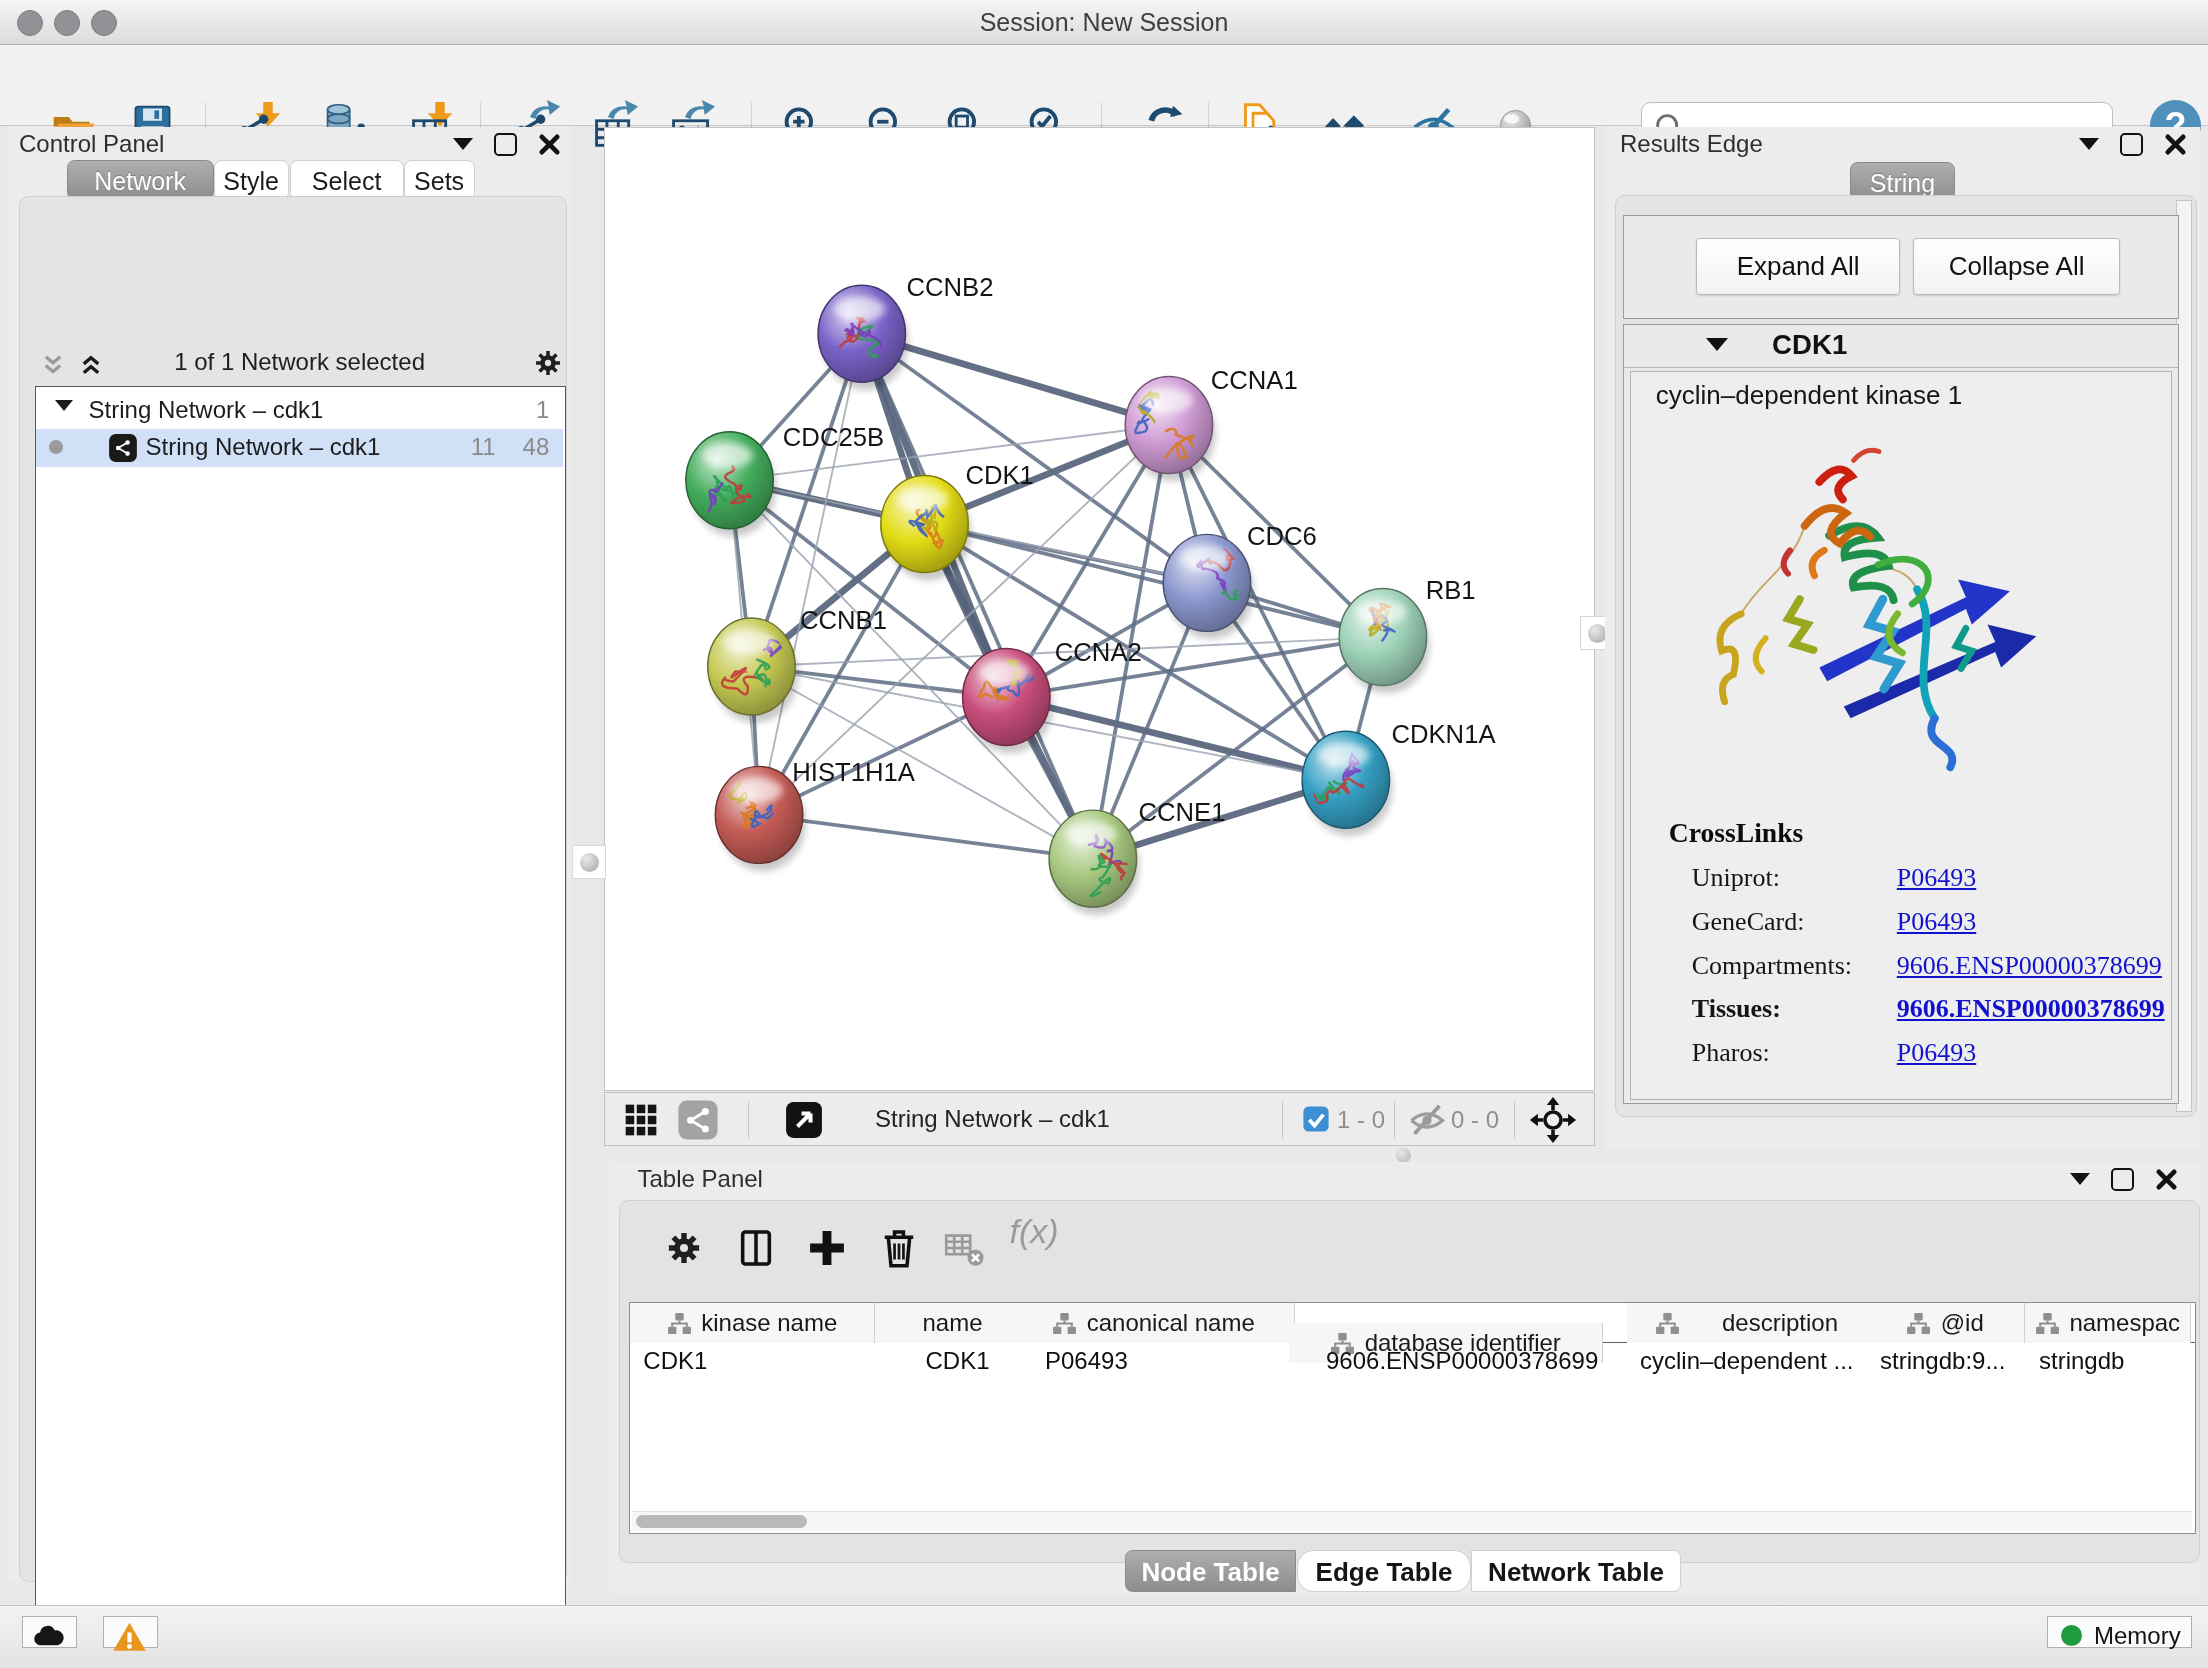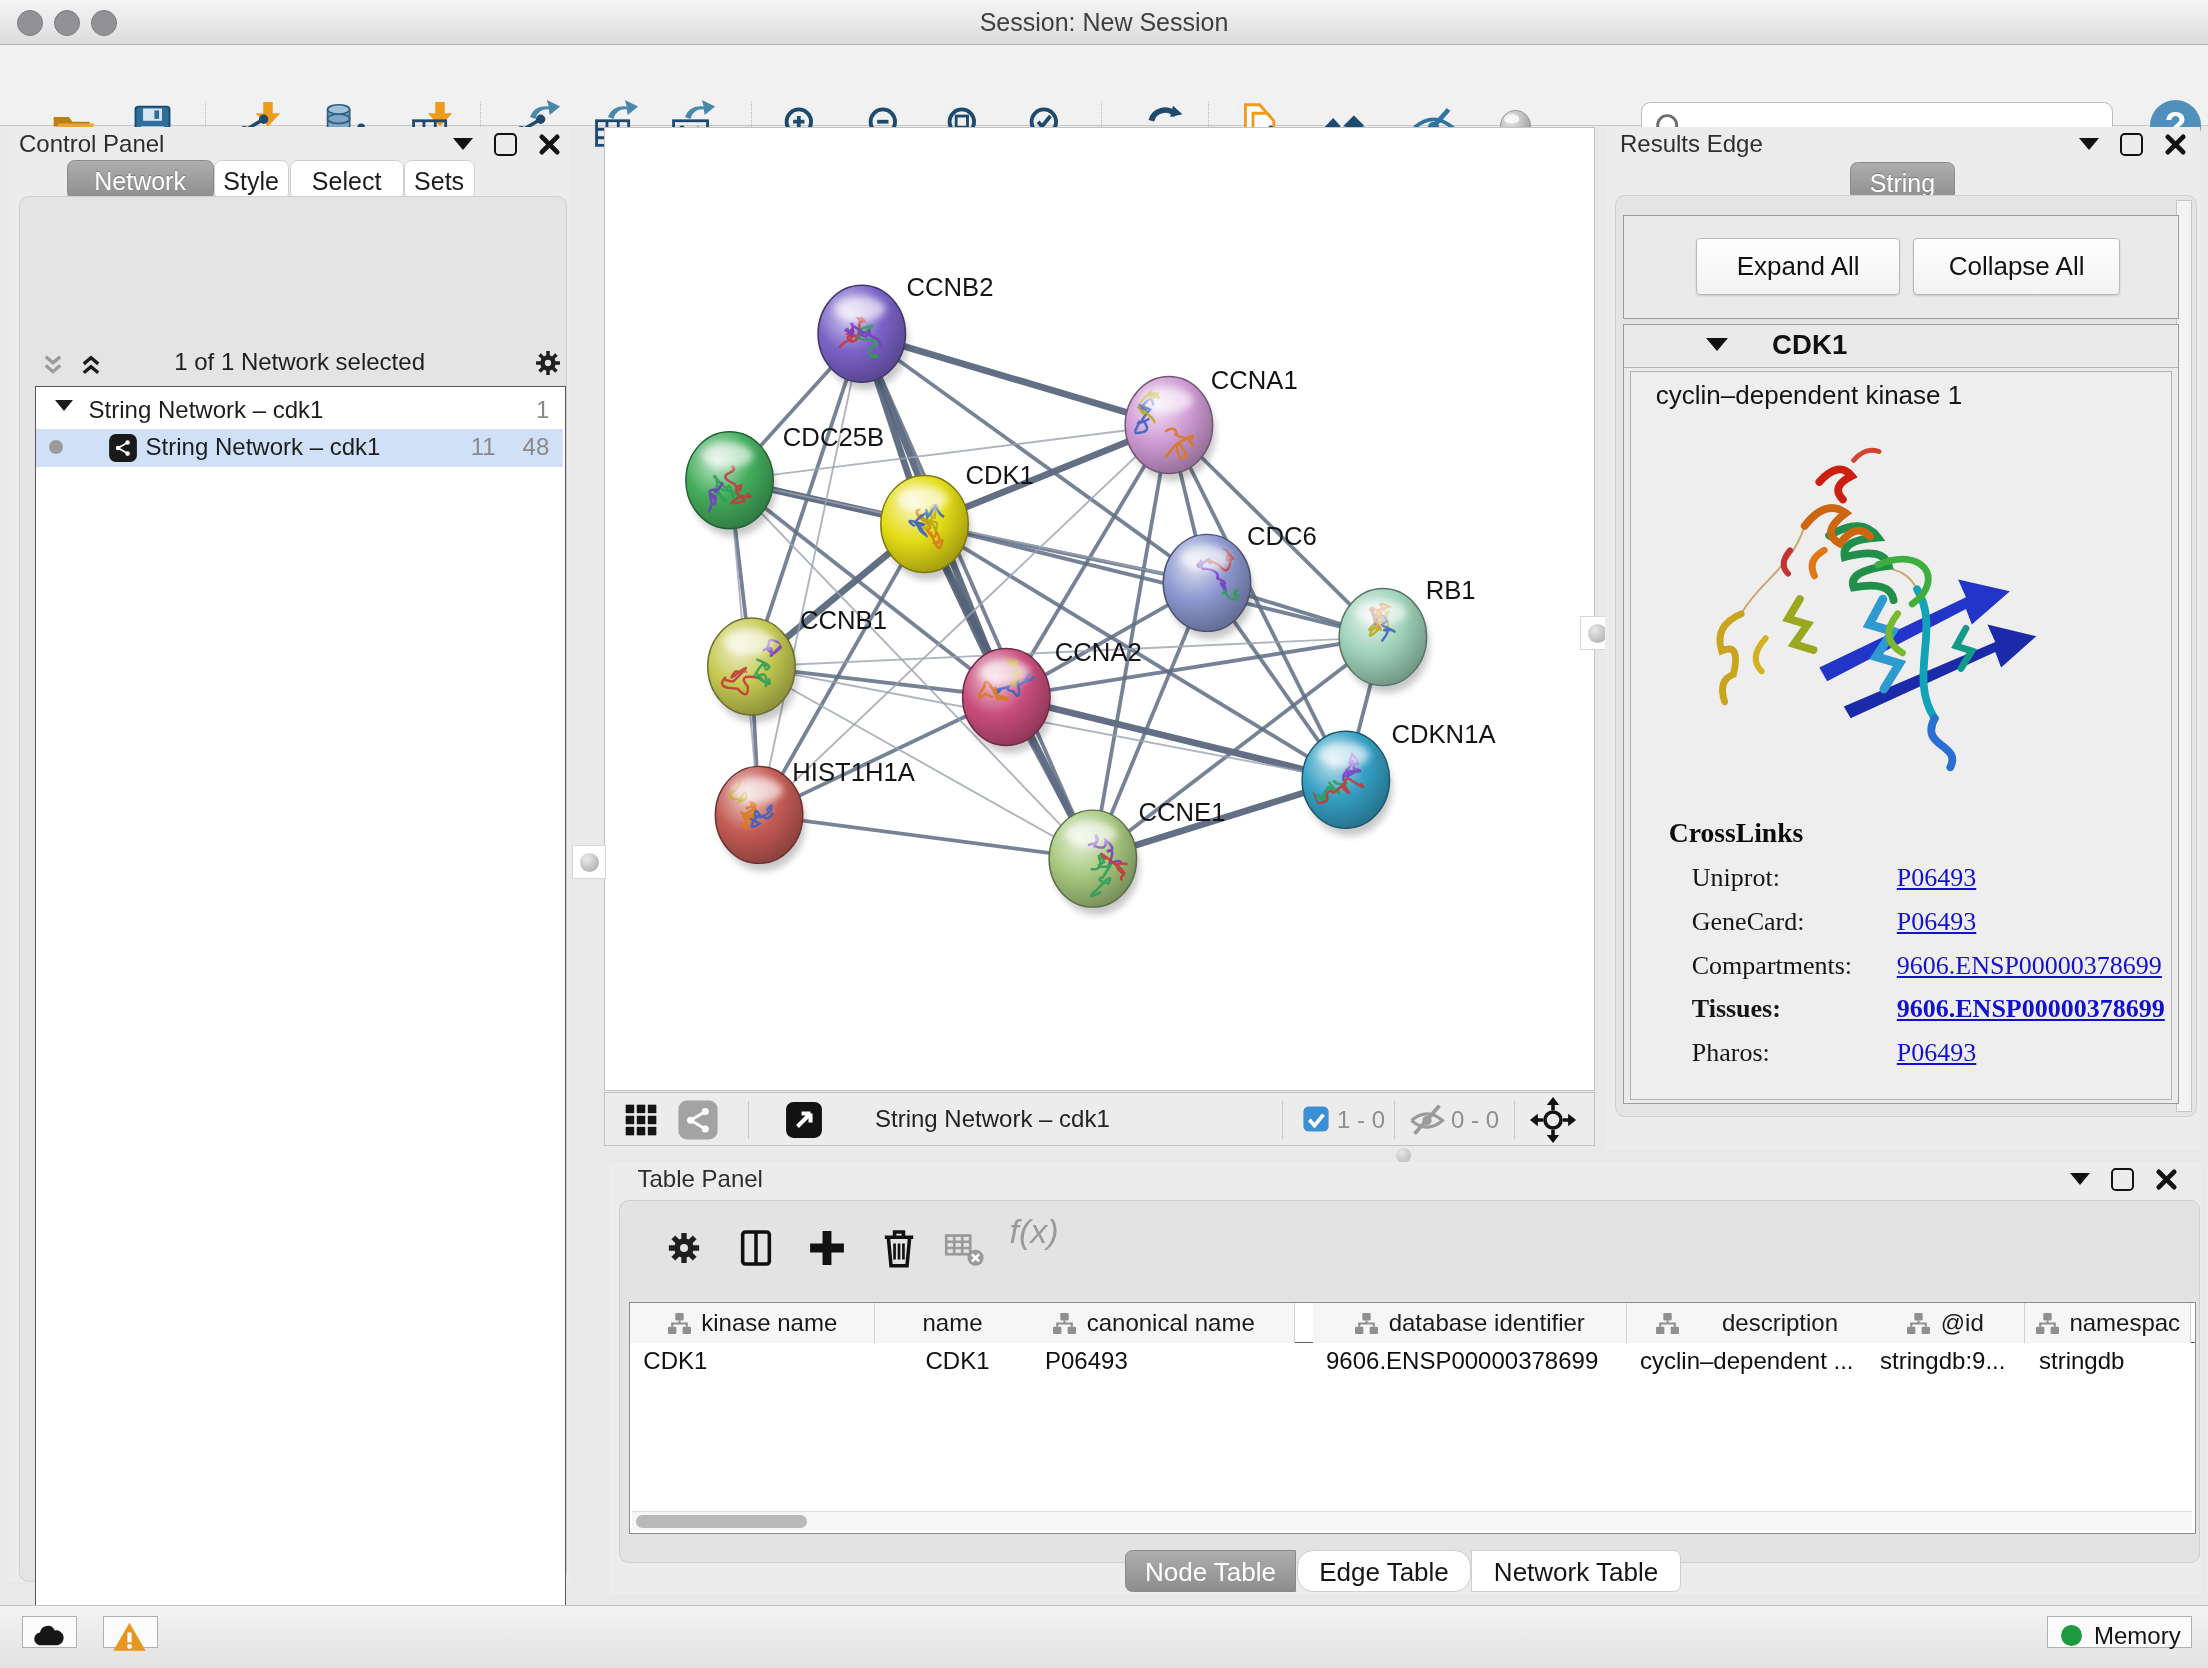--- a/index.html
+++ b/index.html
@@ -74,21 +74,21 @@
   .tpbtn{position:absolute;top:23px;width:51px;height:51px;cursor:pointer;}
   #tbl{position:absolute;left:9.5px;top:101px;width:1567px;height:232px;background:#fff;
      border:1.9px solid #8c8c8c;box-sizing:border-box;}
   .th{position:absolute;top:0;height:40px;background:#f6f6f6;border-right:1px solid #d2d2d2;
      box-sizing:border-box;font-size:24px;color:#1a1a1a;display:flex;align-items:center;justify-content:center;gap:9.5px;cursor:pointer;}
   #tbl-headrow{position:absolute;left:0;top:0;width:100%;height:40px;border-bottom:1.9px solid #5e5e5e;box-sizing:border-box;}
   .td{position:absolute;top:44px;height:38px;font-size:24px;color:#101010;white-space:nowrap;overflow:hidden;}
   #hscroll{position:absolute;left:1.9px;bottom:1.9px;width:1560px;height:19px;background:#f6f6f6;border-top:1px solid #ddd;}
   #hthumb{position:absolute;left:3.8px;top:2.9px;width:171px;height:13.3px;border-radius:6.7px;background:#b9b9b9;cursor:pointer;}
   .btab{position:absolute;top:0;height:42px;font-size:26px;text-align:center;line-height:42px;background:#fff;
-     border:1px solid #cfcfcf;color:#151515;cursor:pointer;box-sizing:border-box;}
+     border:1px solid #cfcfcf;color:#151515;cursor:pointer;box-sizing:border-box;font-weight:bold;}
   .btab.sel{background:linear-gradient(#aeaeae,#8d8d8d);color:#fff;border-color:#8a8a8a;}
 
   
   #status-bar{position:absolute;left:0;top:1605px;width:2208px;height:63px;
      background:linear-gradient(#f3f3f3,#e2e2e2);border-top:1px solid #c2c2c2;}
   .sbtn{position:absolute;top:9.5px;height:32px;background:#fbfbfb;border:1.9px solid #b0b0b0;cursor:pointer;box-sizing:border-box;}
 
   .handle{position:absolute;width:32px;height:32px;background:#fff;border:1px solid #d8d8d8;
      display:flex;align-items:center;justify-content:center;cursor:col-resize;}
   .handle .dot{width:19px;height:19px;border-radius:50%;
@@ -749,21 +749,21 @@
               <svg width="25" height="25" viewBox="0 0 24 24">
                 <g fill="#8f8f8f">
                   <rect x="8" y="2" width="8" height="7" rx="1"></rect>
                   <rect x="1" y="15" width="8" height="7" rx="1"></rect>
                   <rect x="15" y="15" width="8" height="7" rx="1"></rect>
                 </g>
                 <path d="M12 9 v3 M5 15 v-3 h14 v3" stroke="#8f8f8f" stroke-width="2" fill="none"></path>
               </svg>
               <span>canonical name</span>
             </div>
-            <div class="th" style="left: 683px; width: 314px;">
+            <div class="th" style="left: 659px; width: 314px; margin-top: 20px;">
               <svg width="25" height="25" viewBox="0 0 24 24">
                 <g fill="#8f8f8f">
                   <rect x="8" y="2" width="8" height="7" rx="1"></rect>
                   <rect x="1" y="15" width="8" height="7" rx="1"></rect>
                   <rect x="15" y="15" width="8" height="7" rx="1"></rect>
                 </g>
                 <path d="M12 9 v3 M5 15 v-3 h14 v3" stroke="#8f8f8f" stroke-width="2" fill="none"></path>
               </svg>
               <span>database identifier</span>
             </div>

